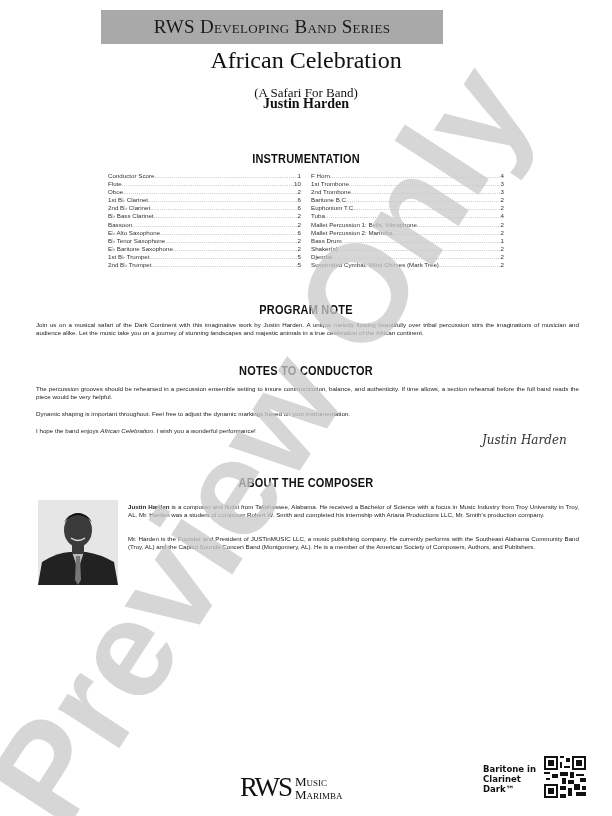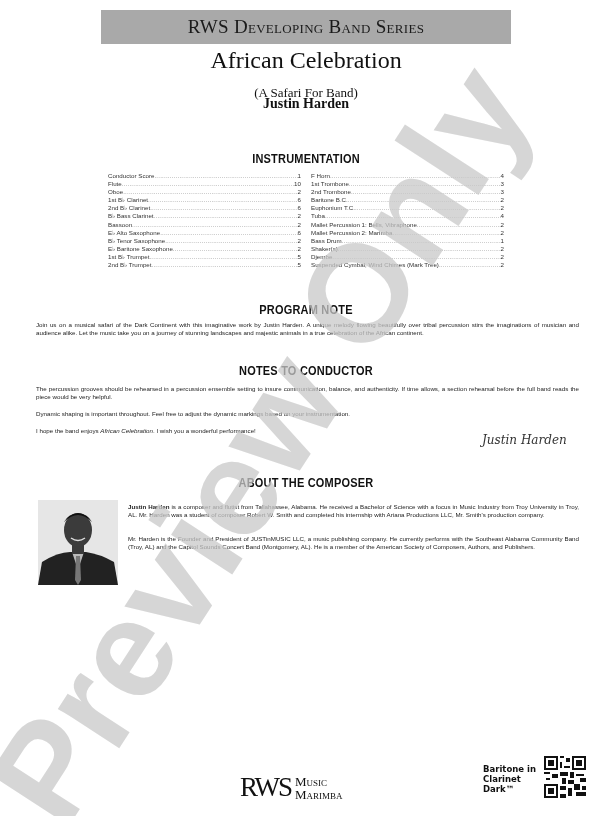--- a/index.html
+++ b/index.html
@@ -1,18 +1,18 @@
 <!DOCTYPE html>
 <html><head>
 <meta charset="utf-8">
 <style>
   html, body { margin:0; padding:0; }
   body { width:612px; height:816px; background:#fff; position:relative; overflow:hidden;
          font-family:"Liberation Sans", sans-serif; color:#111; }
-  .series-bar { position:absolute; left:101px; top:10px; width:410px; height:34px; background:#a9a9a9;
+  .series-bar { position:absolute; left:101px; top:10px; width:342px; height:34px; background:#a9a9a9;
                 display:flex; align-items:center; justify-content:center;
                 font-family:"Liberation Serif", serif; font-size:19px; font-variant:small-caps; color:#1a1a1a; letter-spacing:0.3px; }
   .title { position:absolute; left:0; width:612px; text-align:center; font-family:"Liberation Serif", serif; }
   .t-main { top:47px; font-size:24px; }
   .t-sub { top:75px; font-size:13px;margin-top:10px; }
   .t-comp { top:95px; font-size:14px; font-weight:bold; line-height:17px; }
   .sec-h { position:absolute; left:0; width:612px; text-align:center; font-family:"Liberation Sans", sans-serif;
            font-weight:bold; font-size:11px; letter-spacing:0.2px; transform:scaleY(1.15); }
   .instr-col { position:absolute; top:172px; width:193px; font-size:6.2px; line-height:8.1px; color:#333; }
   .instr-row { display:flex; white-space:nowrap; }

